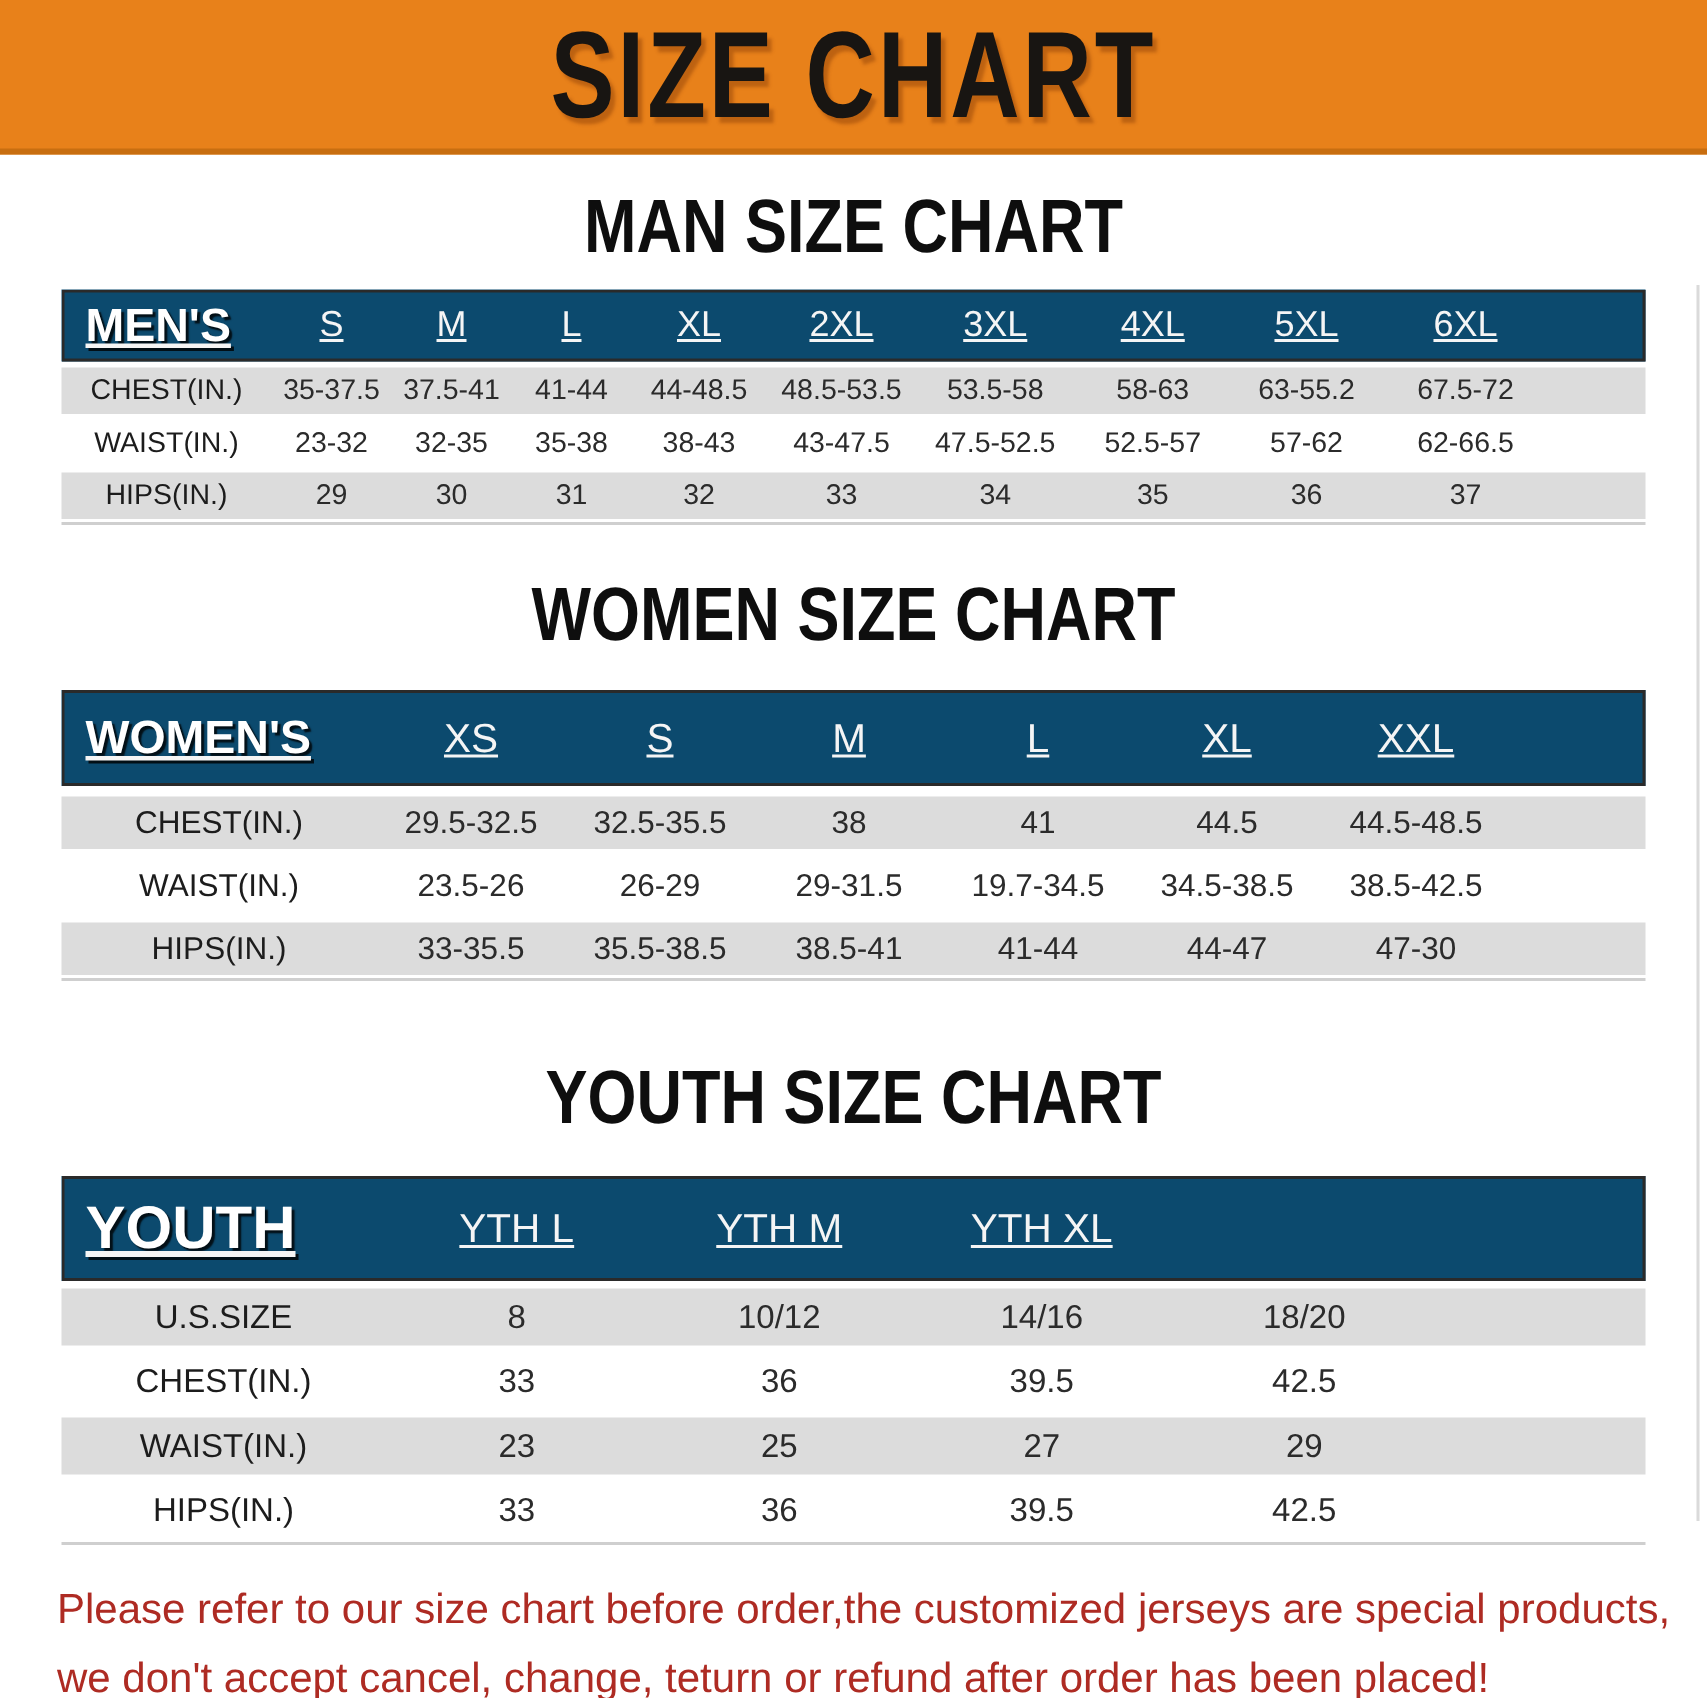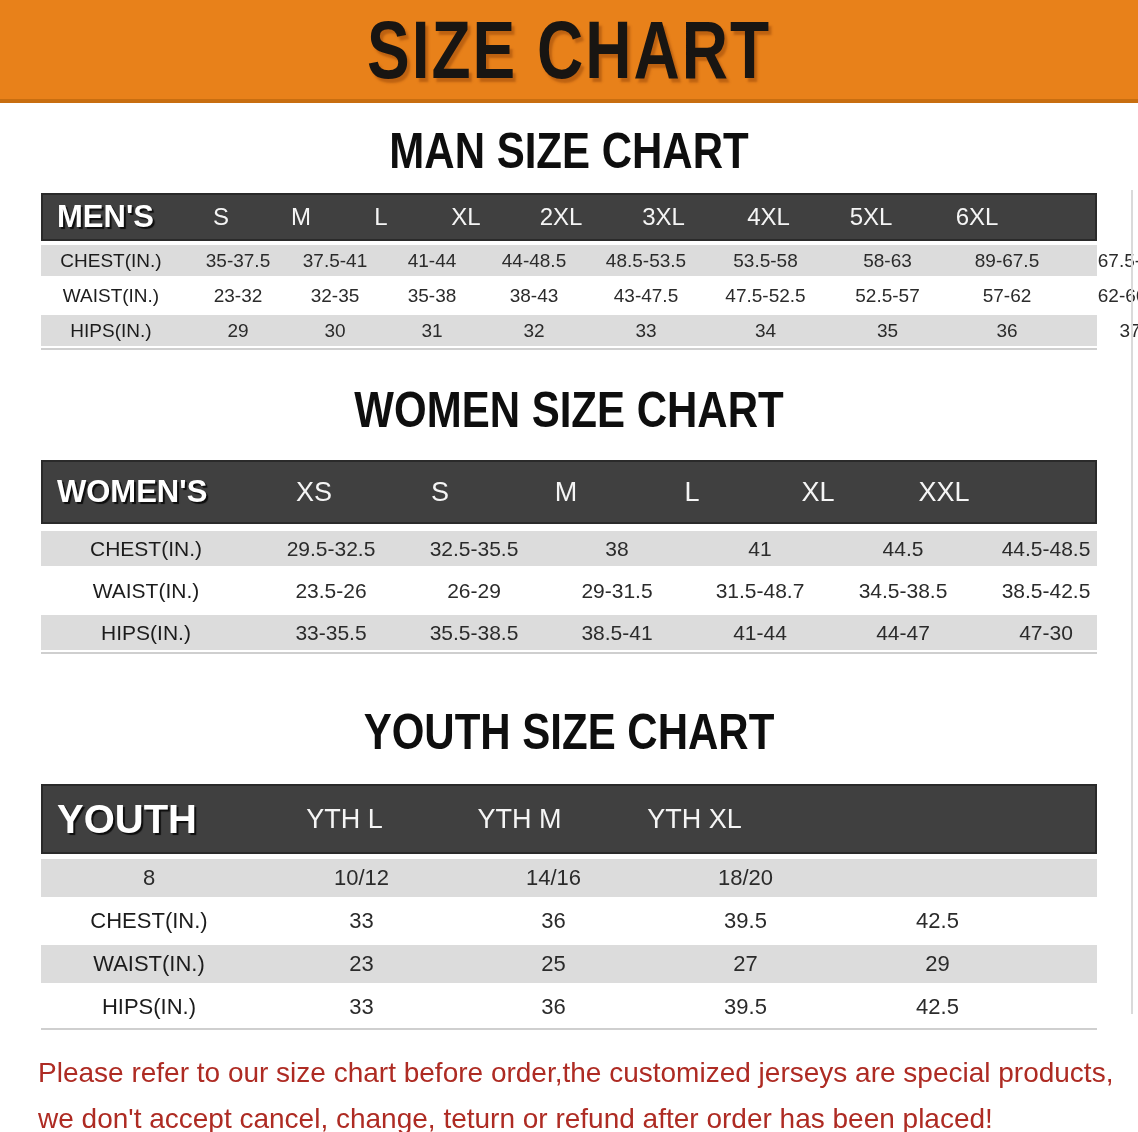--- a/index.html
+++ b/index.html
@@ -44,37 +44,37 @@
   
   .size-table {
     width: 1056px;
     margin: 0 auto;
     border-bottom: 2px solid #cfcfcf;
     padding-bottom: 2px;
   }
   .thead {
     display: grid;
     align-items: center;
-    background: #404040;
+    background: #0c4a6e;
     color: #f5f5f5;
     box-shadow: inset 0 0 0 2px #2a2a2a;
+    text-decoration: underline;
   }
   .thead .label-cell {
     text-align: left;
     padding-left: 16px;
     font-weight: bold;
     color: #ffffff;
     text-shadow: 2px 2px 1px rgba(0,0,0,0.8);
     white-space: nowrap;
   }
   .trow {
     display: grid;
     align-items: center;
     color: #2b2b2b;
-    gap: 17px;
   }
   .trow.gray { background: #DCDCDC; }
   .cell { text-align: center; white-space: nowrap; }
   .trow .label-cell { color: #1c1c1c; }
 
   
   .sec-men { margin-top: 24px; }
   .sec-men .section-heading { margin-bottom: 18px; }
   .table-men .thead, .table-men .trow {
     grid-template-columns: 140px 80px 80px 80px 90px 100px 105px 105px 100px 112px;
@@ -147,21 +147,21 @@
           </div>
           <div class="trow gray">
             <div class="cell label-cell">CHEST(IN.)</div>
             <div class="cell value-cell">35-37.5</div>
             <div class="cell value-cell">37.5-41</div>
             <div class="cell value-cell">41-44</div>
             <div class="cell value-cell">44-48.5</div>
             <div class="cell value-cell">48.5-53.5</div>
             <div class="cell value-cell">53.5-58</div>
             <div class="cell value-cell">58-63</div>
-            <div class="cell value-cell">89-67.5</div>
+            <div class="cell value-cell">63-55.2</div>
             <div class="cell value-cell">67.5-72</div>
           </div>
           <div class="trow">
             <div class="cell label-cell">WAIST(IN.)</div>
             <div class="cell value-cell">23-32</div>
             <div class="cell value-cell">32-35</div>
             <div class="cell value-cell">35-38</div>
             <div class="cell value-cell">38-43</div>
             <div class="cell value-cell">43-47.5</div>
             <div class="cell value-cell">47.5-52.5</div>
@@ -202,21 +202,21 @@
             <div class="cell value-cell">38</div>
             <div class="cell value-cell">41</div>
             <div class="cell value-cell">44.5</div>
             <div class="cell value-cell">44.5-48.5</div>
           </div>
           <div class="trow">
             <div class="cell label-cell">WAIST(IN.)</div>
             <div class="cell value-cell">23.5-26</div>
             <div class="cell value-cell">26-29</div>
             <div class="cell value-cell">29-31.5</div>
-            <div class="cell value-cell">31.5-48.7</div>
+            <div class="cell value-cell">19.7-34.5</div>
             <div class="cell value-cell">34.5-38.5</div>
             <div class="cell value-cell">38.5-42.5</div>
           </div>
           <div class="trow gray">
             <div class="cell label-cell">HIPS(IN.)</div>
             <div class="cell value-cell">33-35.5</div>
             <div class="cell value-cell">35.5-38.5</div>
             <div class="cell value-cell">38.5-41</div>
             <div class="cell value-cell">41-44</div>
             <div class="cell value-cell">44-47</div>
@@ -227,20 +227,21 @@
       <section class="sec-youth">
         <h2 class="section-heading">YOUTH SIZE CHART</h2>
         <div class="size-table table-youth">
           <div class="thead">
             <div class="cell label-cell">YOUTH</div>
             <div class="cell size-cell">YTH L</div>
             <div class="cell size-cell">YTH M</div>
             <div class="cell size-cell">YTH XL</div>
           </div>
           <div class="trow gray">
+            <div class="cell label-cell">U.S.SIZE</div>
             <div class="cell value-cell">8</div>
             <div class="cell value-cell">10/12</div>
             <div class="cell value-cell">14/16</div>
             <div class="cell value-cell">18/20</div>
           </div>
           <div class="trow">
             <div class="cell label-cell">CHEST(IN.)</div>
             <div class="cell value-cell">33</div>
             <div class="cell value-cell">36</div>
             <div class="cell value-cell">39.5</div>

